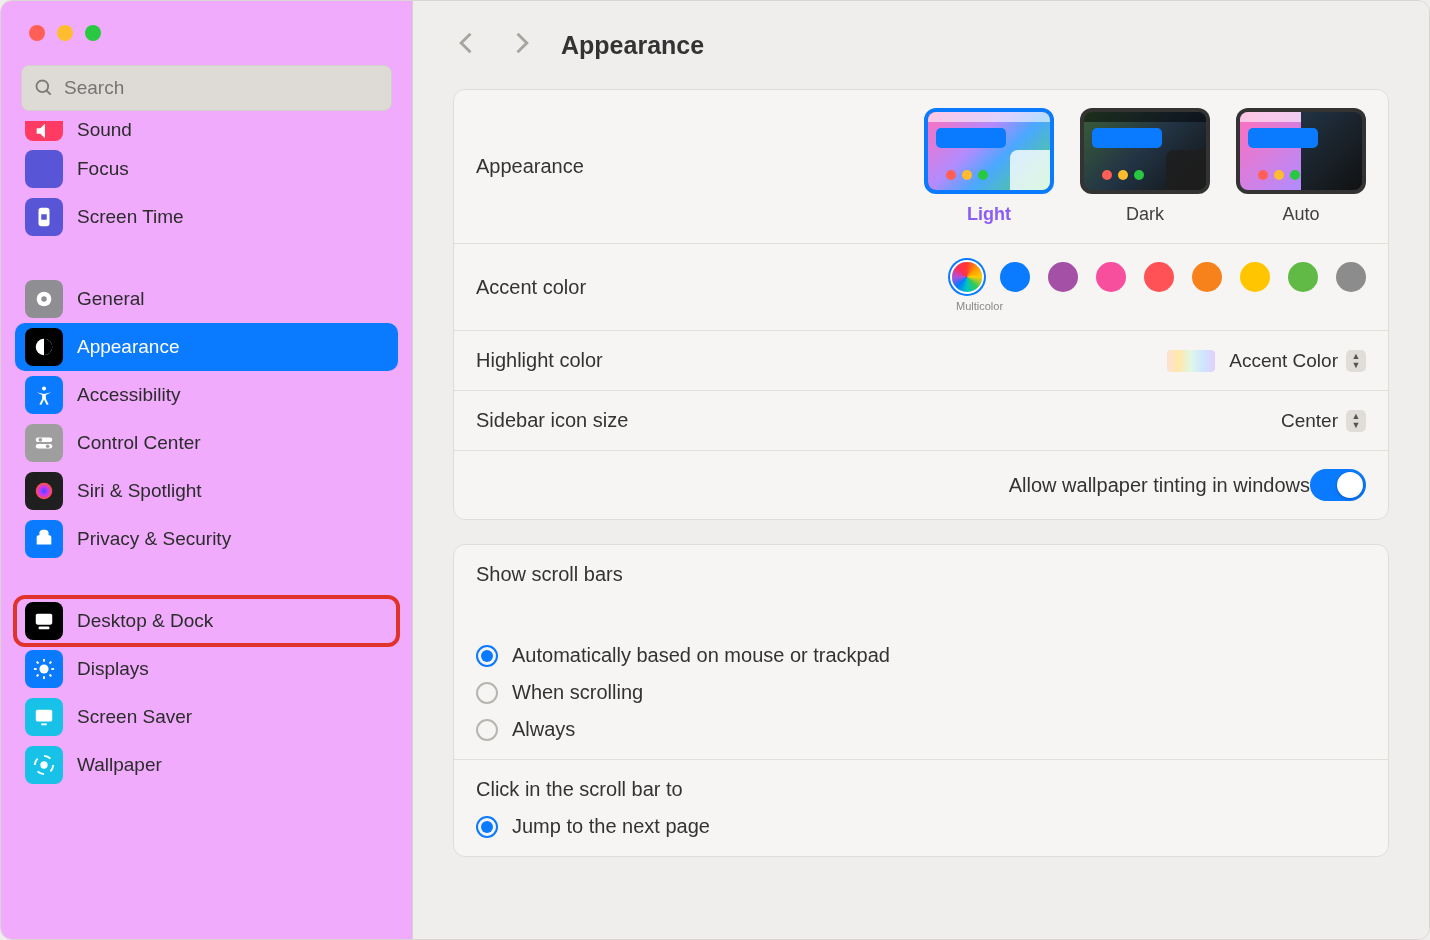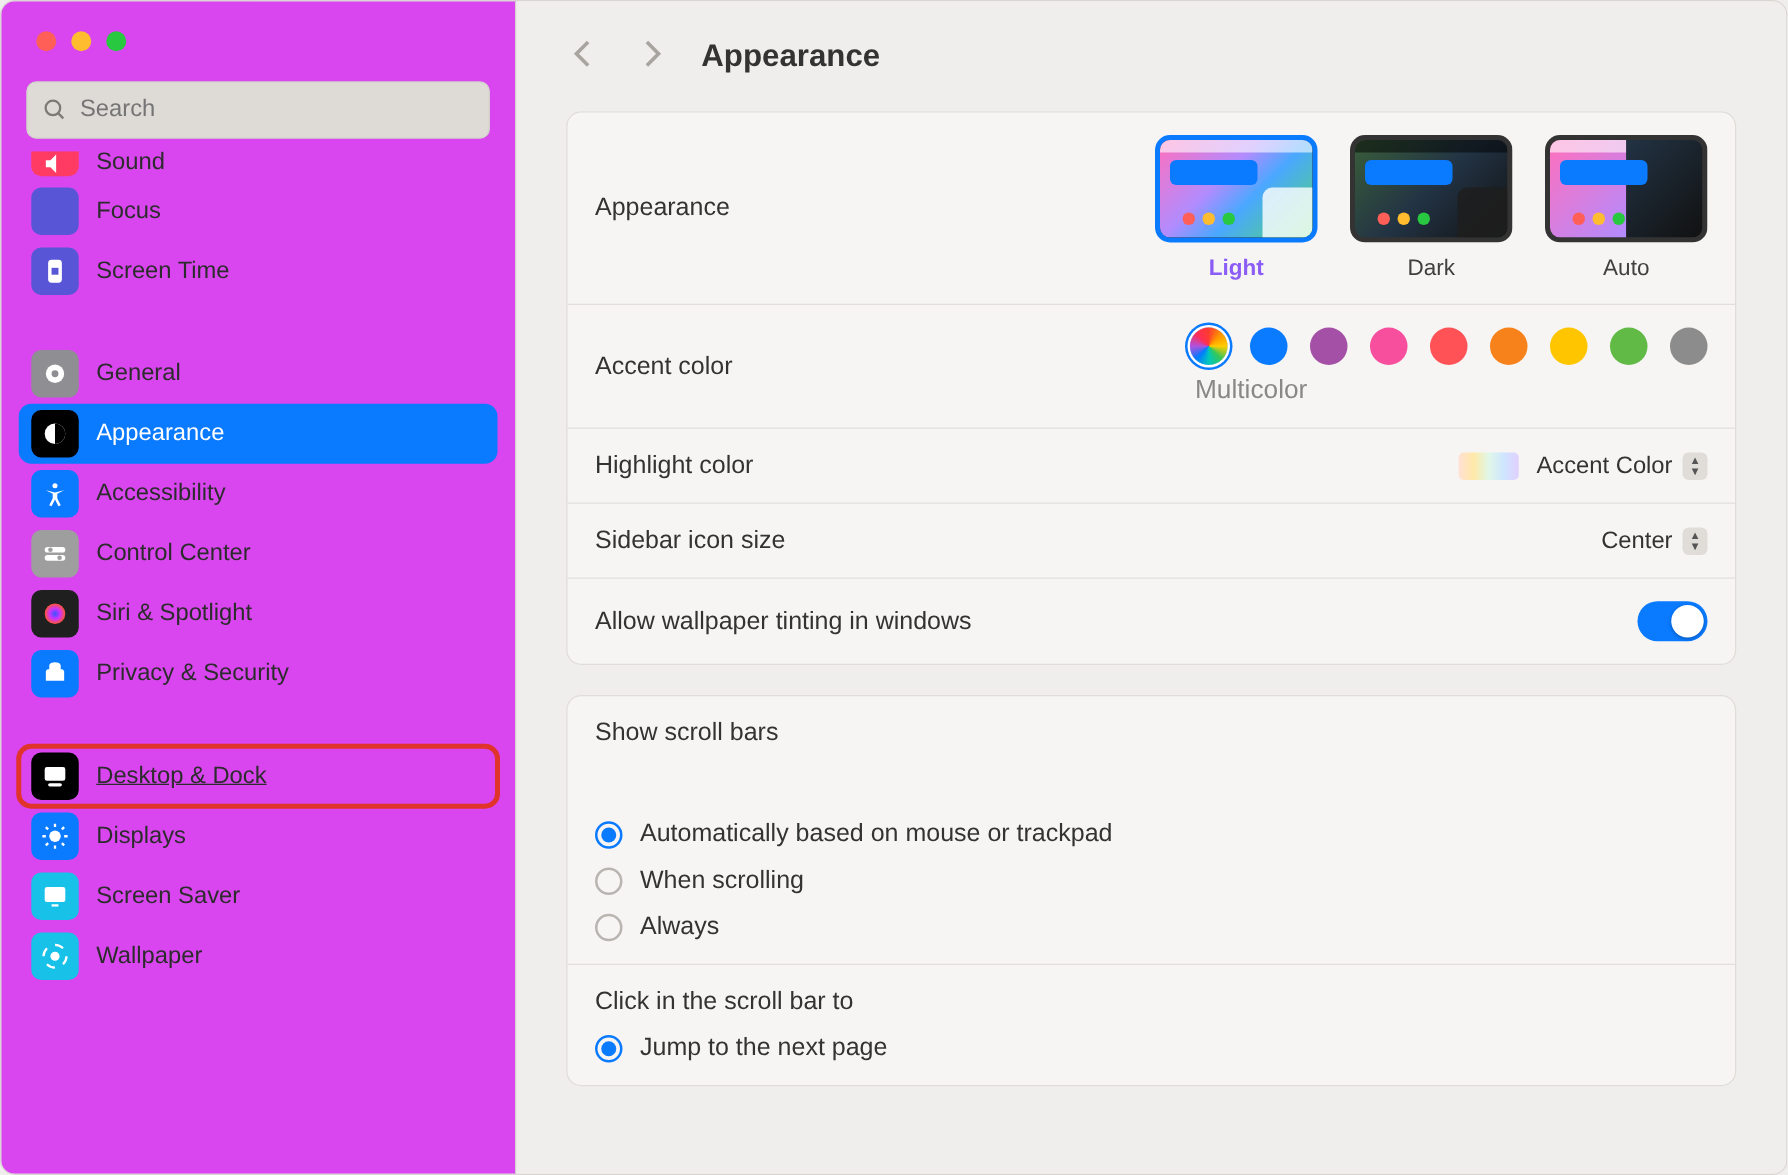--- a/index.html
+++ b/index.html
@@ -1,53 +1,53 @@
 <!DOCTYPE html>
 <html><head>
 <meta charset="utf-8">
 <style>
 * { margin:0; padding:0; box-sizing:border-box; font-family:-apple-system,BlinkMacSystemFont,"Segoe UI",sans-serif; }
 body { background:#f0eeec; width:1430px; height:940px; overflow:hidden; }
 .wrap { display:flex; height:100%; border:1px solid #d9d6d2; border-radius:12px; overflow:hidden; }
-.sidebar { width:412px; background:#d946ef; display:flex; flex-direction:column; border-right:1px solid #d6d3cf; }
+.sidebar { width:412px; background:#f0abfc; display:flex; flex-direction:column; border-right:1px solid #d6d3cf; }
 .titlebar { height:64px; display:flex; align-items:center; padding-left:28px; gap:12px; }
 .dot { width:16px; height:16px; border-radius:50%; }
 .dot.red{background:#ff5f57;} .dot.yellow{background:#febc2e;} .dot.green{background:#28c840;}
 .search { margin:0 20px 10px 20px; background:#dedbd6; border:1px solid #d2cfca; border-radius:8px; height:46px; display:flex; align-items:center; padding:0 12px; gap:10px; }
 .search svg { width:20px; height:20px; stroke:#7d7a76; fill:none; stroke-width:2.2; }
 .search input { border:none; background:transparent; font-size:19px; color:#7d7a76; outline:none; flex:1; }
 .navlist { flex:1; overflow:hidden; padding:0 14px; }
 .navitem { display:flex; align-items:center; height:48px; padding:0 10px; border-radius:10px; gap:14px; font-size:19px; color:#2c2c2c; cursor:pointer;}
 .navitem.sel { background:#0a7aff; color:#fff;}
-.navitem.highlighted { outline:4px solid #e0332b; outline-offset:-2px; border-radius:10px;text-decoration:underline; }
+.navitem.highlighted { outline:4px solid #e0332b; outline-offset:-2px; border-radius:10px; }
 .nicon { width:38px; height:38px; border-radius:8px; display:flex; align-items:center; justify-content:center; flex-shrink:0; }
 .spacer { height:34px; }
 .partial-top { display:flex; align-items:flex-end; height:24px; padding:0 10px 4px; gap:14px; font-size:19px; color:#2c2c2c;}
 .partial-top .nicon{height:20px;border-radius:0 0 8px 8px;}
 .main { flex:1; background:#f0eeec; display:flex; flex-direction:column; }
 .header { height:88px; display:flex; align-items:center; padding:0 40px; gap:26px; }
 .header .nav svg { width:28px; height:28px; stroke:#a8a5a1; fill:none; stroke-width:2.5; }
 .header h1 { font-size:25px; font-weight:700; color:#333; }
 .content { flex:1; overflow-y:auto; padding:0 40px 40px; }
 .card { background:#f6f5f3; border:1px solid #e0ddd9; border-radius:12px; margin-bottom:24px; }
 .row { display:flex; align-items:center; padding:18px 22px; border-bottom:1px solid #e2dfdb; }
-.row:last-child { border-bottom:none; }
+.row:last-child { border-bottom:none;text-align:right; }
 .row-label { font-size:20px; color:#333; flex:1;}
 .apprev { display:flex; gap:26px; }
 .ap-opt { display:flex; flex-direction:column; align-items:center; gap:10px; cursor:pointer; }
 .thumb { width:130px; height:86px; border-radius:12px; border:4px solid transparent; position:relative; overflow:hidden; background:#333;}
 .ap-opt.sel .thumb { border-color:#0a7aff; }
 .ap-opt .cap { font-size:18px; color:#404040; }
 .ap-opt.sel .cap { font-weight:700; color:#8b5cf6; }
 .accent-wrap { display:flex; flex-direction:column; align-items:flex-start; gap:8px; margin-left:auto;}
 .accent-row { display:flex; gap:18px; }
 .ac { width:30px; height:30px; border-radius:50%; cursor:pointer; }
 .ac.sel { box-shadow:0 0 0 2px #fff, 0 0 0 4px #0a7aff;}
 .ac.multi { background:conic-gradient(#ff3b30,#ff9500,#ffcc00,#34c759,#00c7be,#007aff,#af52de,#ff2d55,#ff3b30); }
-.accent-cap { font-size:21px; color:#888; padding-left:4px;}
+.accent-cap { font-size:11px; color:#888; padding-left:4px;}
 .selectish { display:flex; align-items:center; gap:8px; color:#333; font-size:19px;}
 .selectish .arrows{ width:20px; height:22px; background:#e0ddd9; border-radius:5px; display:flex; flex-direction:column; align-items:center; justify-content:center; font-size:9px; line-height:9px; color:#555;}
 .hl-swatch{width:48px;height:22px;border-radius:4px;background:linear-gradient(90deg,#ffe0d4,#ffe9a8,#e0f7e8,#cfe5ff,#e0d0ff);margin-right:6px;}
 .toggle { width:56px; height:32px; border-radius:16px; background:#0a7aff; position:relative;}
 .toggle .knob{position:absolute; right:3px; top:3px; width:26px;height:26px; background:#fff; border-radius:50%; box-shadow:0 1px 3px rgba(0,0,0,.3);}
 .vstack{flex-direction:column; align-items:flex-start; gap:14px;}
 .radio-line{display:flex;align-items:center;gap:14px;font-size:20px;color:#333;cursor:pointer;}
 .radio{width:22px;height:22px;border-radius:50%;border:2px solid #b8b5b1;display:flex;align-items:center;justify-content:center;}
 .radio.sel{border-color:#0a7aff;}
 .radio.sel::after{content:"";width:12px;height:12px;border-radius:50%;background:#0a7aff;}

